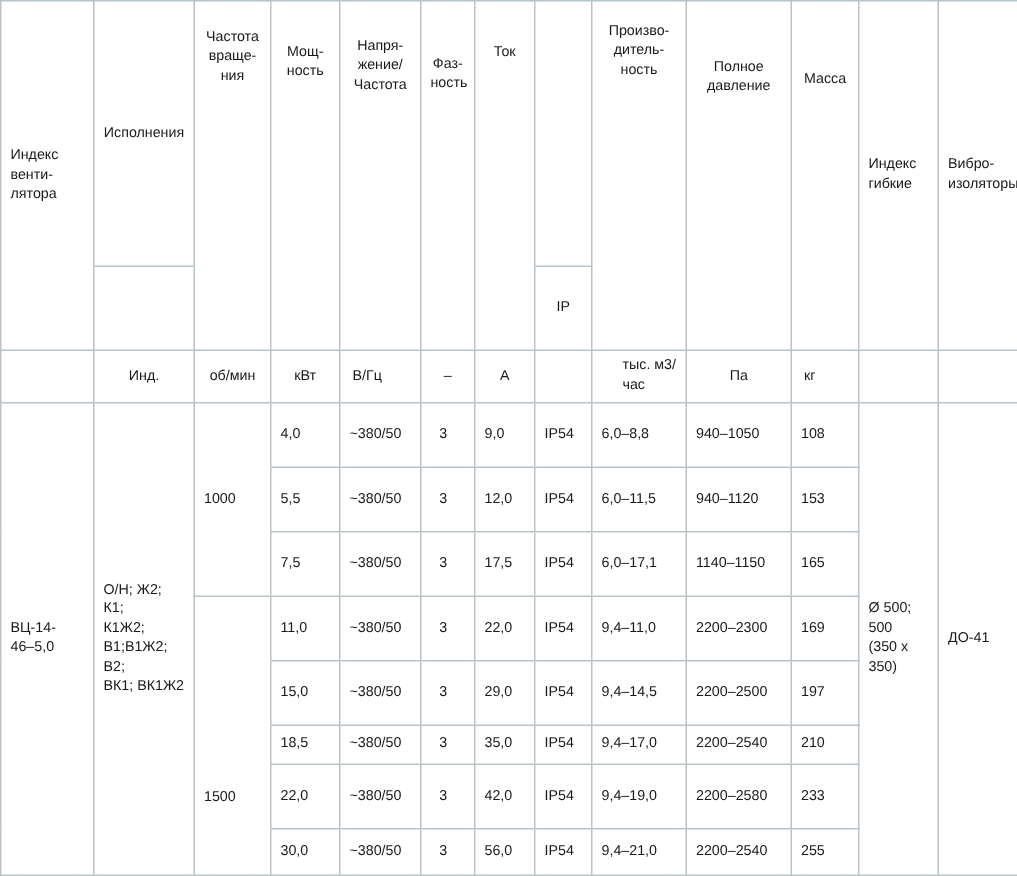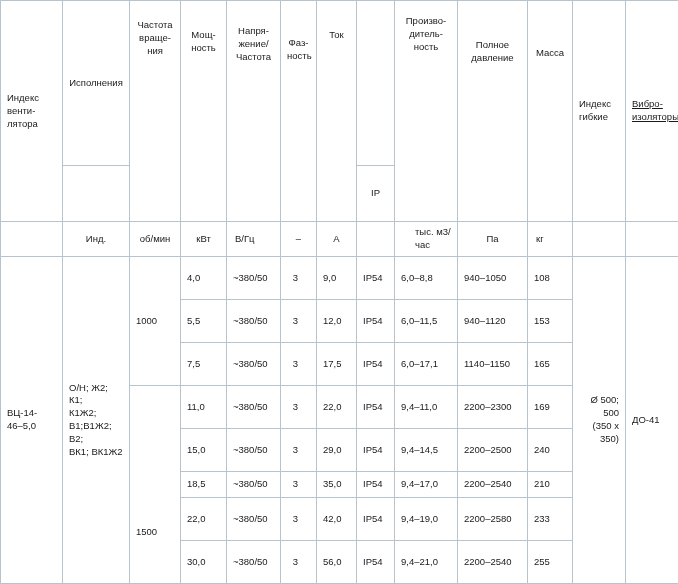--- a/index.html
+++ b/index.html
@@ -64,21 +64,21 @@
     text-align: left;
     vertical-align: middle;
     padding-left: 10px;
     margin-left: 36px;
   }
   td.num {
     text-align: left;
     padding-left: 8px;
   }
   td.ins {
-    text-align: right;
+    text-align: left;
     vertical-align: middle;
     font-size: 9px;
     padding-left: 8px;
     line-height: 1.5;
   }
   td.vib {
     text-align: left;
     vertical-align: middle;
     font-size: 9.5px;
     padding-left: 8px;
@@ -124,21 +124,21 @@
         <td class="head" rowspan="2" style="white-space:pre-line;vertical-align:top;padding-top:28px;">Ток</td>
         <td class="head"></td>
         <td class="head" rowspan="2" style="white-space:pre-line;vertical-align:top;padding-top:14px;">Произво-
 дитель-
 ность</td>
         <td class="head" rowspan="2" style="white-space:pre-line;vertical-align:top;padding-top:38px;">Полное
 давление</td>
         <td class="head" rowspan="2" style="white-space:pre-line;vertical-align:top;padding-top:46px;">Масса</td>
         <td class="head left" rowspan="2" style="white-space:pre-line;">Индекс
 гибкие</td>
-        <td class="head left" rowspan="2" style="white-space:pre-line;text-decoration:underline;">Вибро-
+        <td class="head left" rowspan="2" style="white-space:pre-line;">Вибро-
 изоляторы</td>
       </tr>
       <tr style="height:56px;">
         <td class="head"></td>
         <td class="head">IP</td>
       </tr>
 
       <tr style="height:26px;">
         <td class="unit"></td>
         <td class="unit">Инд.</td>
@@ -207,21 +207,21 @@
         <td class="num">169</td>
       </tr>
       <tr style="height:43px;">
         <td class="num">15,0</td>
         <td class="num">~380/50</td>
         <td class="num" style="text-align:center;padding-left:0;">3</td>
         <td class="num">29,0</td>
         <td class="num">IP54</td>
         <td class="num">9,4–14,5</td>
         <td class="num">2200–2500</td>
-        <td class="num">240</td>
+        <td class="num">197</td>
       </tr>
       <tr style="height:26px;">
         <td class="num">18,5</td>
         <td class="num">~380/50</td>
         <td class="num" style="text-align:center;padding-left:0;">3</td>
         <td class="num">35,0</td>
         <td class="num">IP54</td>
         <td class="num">9,4–17,0</td>
         <td class="num">2200–2540</td>
         <td class="num">210</td>
@@ -229,21 +229,21 @@
       <tr style="height:43px;">
         <td class="num">22,0</td>
         <td class="num">~380/50</td>
         <td class="num" style="text-align:center;padding-left:0;">3</td>
         <td class="num">42,0</td>
         <td class="num">IP54</td>
         <td class="num">9,4–19,0</td>
         <td class="num">2200–2580</td>
         <td class="num">233</td>
       </tr>
-      <tr style="height:43px;">
+      <tr style="height:31px;">
         <td class="num">30,0</td>
         <td class="num">~380/50</td>
         <td class="num" style="text-align:center;padding-left:0;">3</td>
         <td class="num">56,0</td>
         <td class="num">IP54</td>
         <td class="num">9,4–21,0</td>
         <td class="num">2200–2540</td>
         <td class="num">255</td>
       </tr>
     </tbody>

